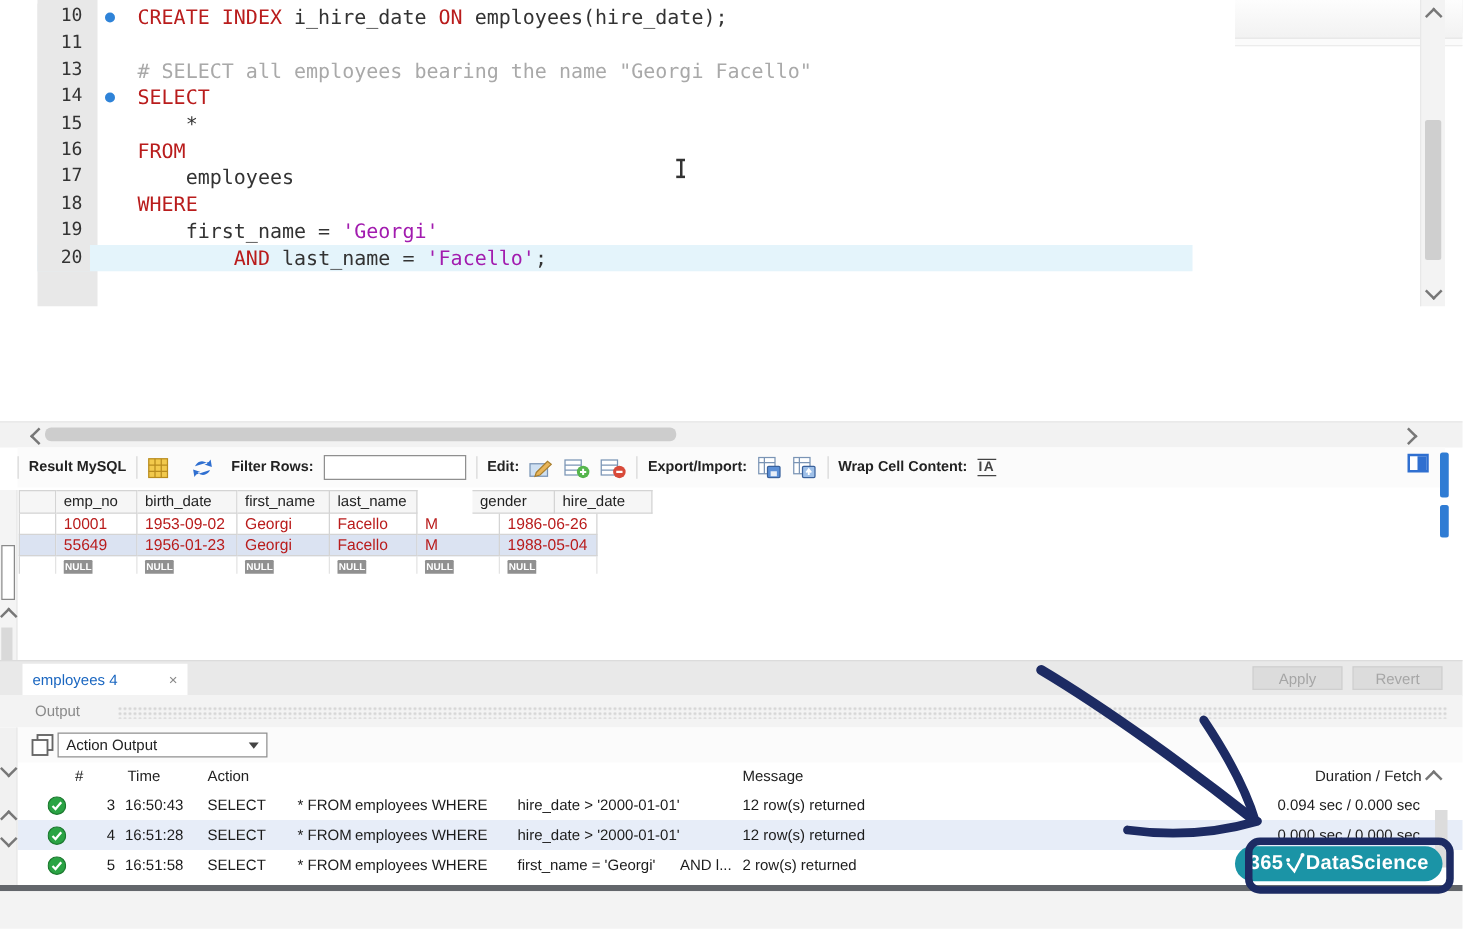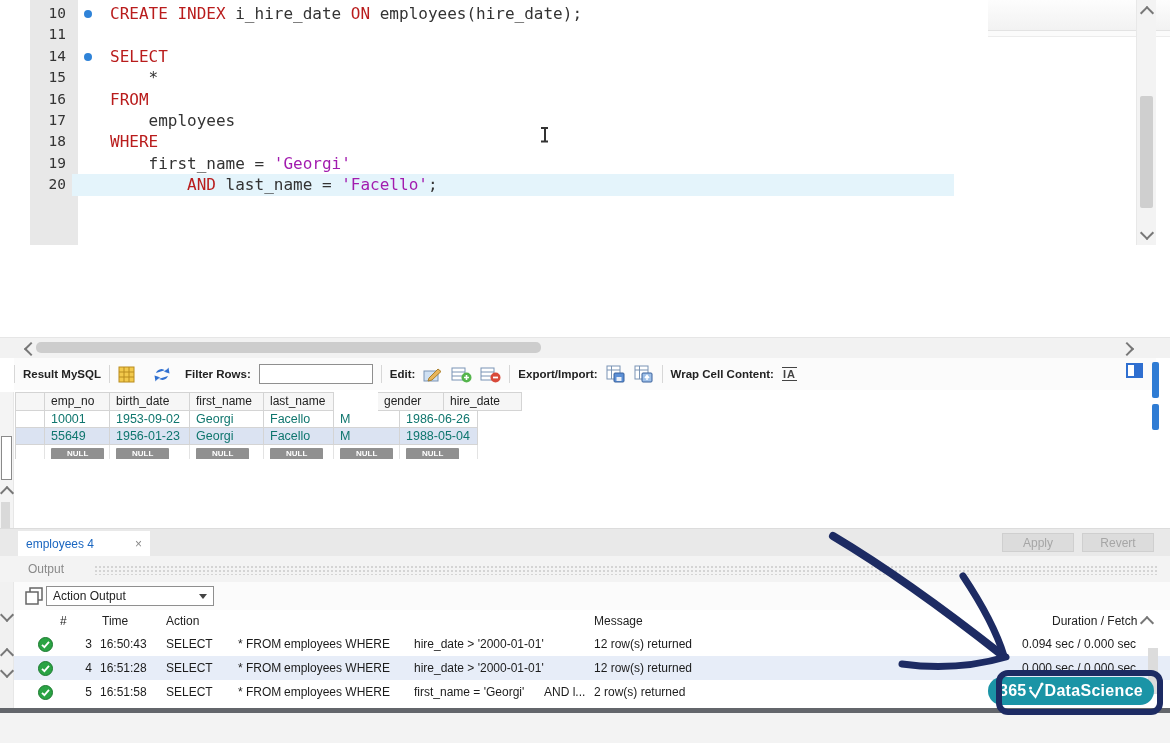--- a/index.html
+++ b/index.html
@@ -68,26 +68,26 @@
   #filter-input{width:106px;height:18px;border:1px solid #8f8f8f;background:#fff;font-size:12px;padding:0 3px}
   #wrap-ia{font-size:11px;font-weight:700;color:#444;border-top:1.5px solid #444;
       border-bottom:1.5px solid #444;padding:0 1px;letter-spacing:1px}
 
   
   #rg{left:15px;top:392px}
   .rg-row{display:flex}
   .rg-cell{box-sizing:border-box;border-right:1px solid #d4d4d4;border-bottom:1px solid #d4d4d4;
       font-size:12.5px;padding:1px 0 0 6px;overflow:hidden;white-space:nowrap}
   .rg-head .rg-cell{background:#f6f6f6;border-top:1px solid #d4d4d4;font-size:12px;color:#222;height:19px}
-  .rg-data .rg-cell{height:17px;color:#0f766e}
+  .rg-data .rg-cell{height:17px;color:#b91c1c}
   .rg-data.sel .rg-cell{background:#dbe3f2}
   .rg-null .rg-cell{height:14px;border-bottom:none;border-right:1px solid #e3e3e3;padding-top:0}
   .rg-cell:first-child{border-left:1px solid #d4d4d4}
   .nullbadge{display:inline-block;background:#909090;color:#fff;font-size:8px;font-weight:700;
-      padding:1px 16px;border-radius:1px;line-height:1.2;margin-top:1px}
+      padding:1px 1px;border-radius:1px;line-height:1.2;margin-top:1px}
 
   
   #left-strip{left:0;top:392px;width:13px;height:140px;background:#f4f4f4;border-right:1px solid #e7e7e7}
   #left-strip .box{position:absolute;left:1px;top:44px;width:9px;height:42px;border:1px solid #8a8a8a;background:#fff}
   #left-strip .thumb{position:absolute;left:1px;top:110px;width:9px;height:30px;background:#d9d9d9}
 
   
   #rg-panel-icon{left:1126px;top:363px;width:17px;height:15px;border:2px solid #2f6fd0;box-sizing:border-box;background:#fff}
   #rg-panel-icon div{position:absolute;right:0;top:0;width:7px;height:100%;background:#2f6fd0}
   .bluebar{position:absolute;left:1152px;width:7px;background:#2f7cd4;border-radius:2px}
@@ -286,20 +286,21 @@
   </div>
   <div class="ticon boxed" style="left:604px;width:22px;height:20px">¶</div>
   <div class="ticon boxed" style="left:634px;width:22px;height:20px">↵</div>
 </div>
 
 <div class="abs" id="editor">
   <div id="gutterbg"></div>
   <div id="code-lines">
       <div class="code-line"><span class="lnum">10</span><span class="marker"></span><span class="codetext"><span class="tok-kw">CREATE INDEX</span><span class="tok-id"> i_hire_date </span><span class="tok-kw">ON</span><span class="tok-id"> employees(hire_date);</span></span></div>
       <div class="code-line"><span class="lnum">11</span><span class="codetext"></span></div>
+      <div class="code-line"><span class="lnum">13</span><span class="codetext"><span class="tok-cm"># SELECT all employees bearing the name "Georgi Facello"</span></span></div>
       <div class="code-line"><span class="lnum">14</span><span class="marker"></span><span class="codetext"><span class="tok-kw">SELECT</span></span></div>
       <div class="code-line"><span class="lnum">15</span><span class="codetext"><span class="tok-id">    *</span></span></div>
       <div class="code-line"><span class="lnum">16</span><span class="codetext"><span class="tok-kw">FROM</span></span></div>
       <div class="code-line"><span class="lnum">17</span><span class="codetext"><span class="tok-id">    employees</span></span></div>
       <div class="code-line"><span class="lnum">18</span><span class="codetext"><span class="tok-kw">WHERE</span></span></div>
       <div class="code-line"><span class="lnum">19</span><span class="codetext"><span class="tok-id">    first_name = </span><span class="tok-str">'Georgi'</span></span></div>
       <div class="code-line hl"><span class="lnum">20</span><span class="codetext"><span class="tok-id">        </span><span class="tok-kw">AND</span><span class="tok-id"> last_name = </span><span class="tok-str">'Facello'</span><span class="tok-id">;</span></span></div>
     </div>
   <div id="ibeam"></div>
   <div id="vscroll">

